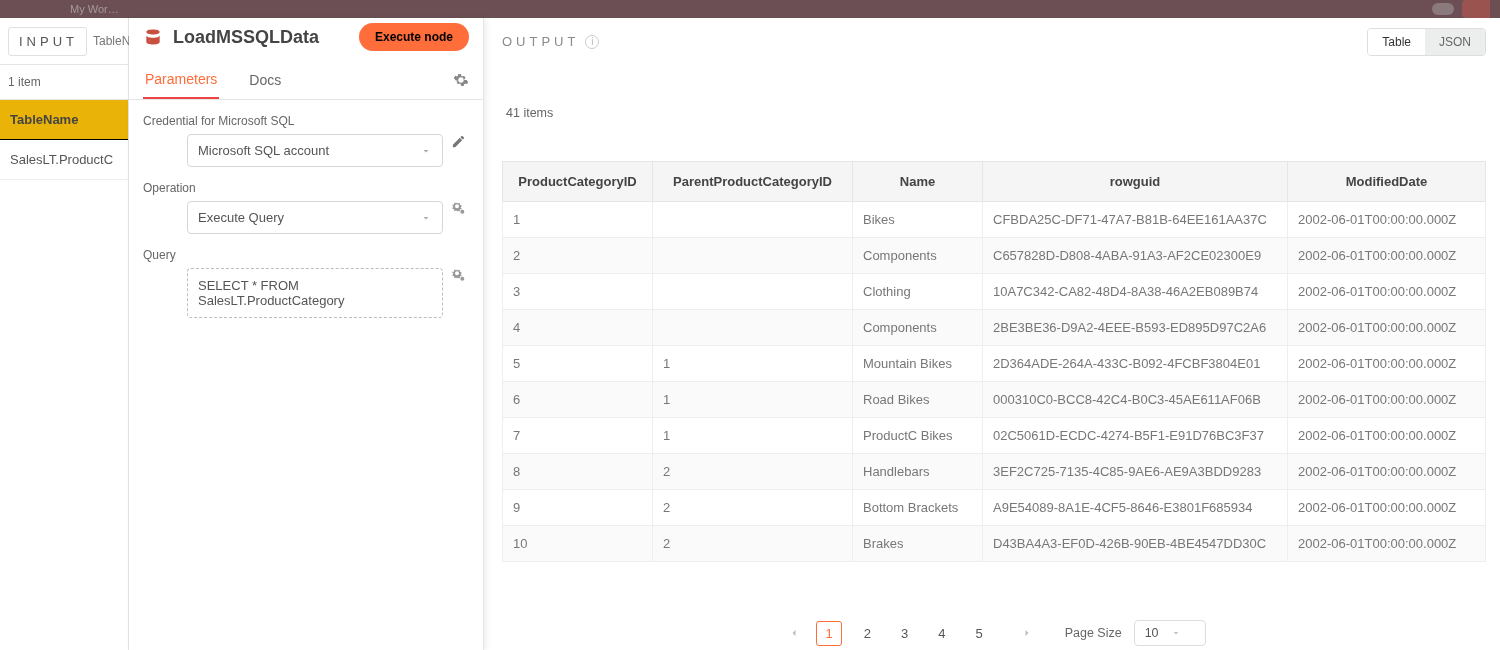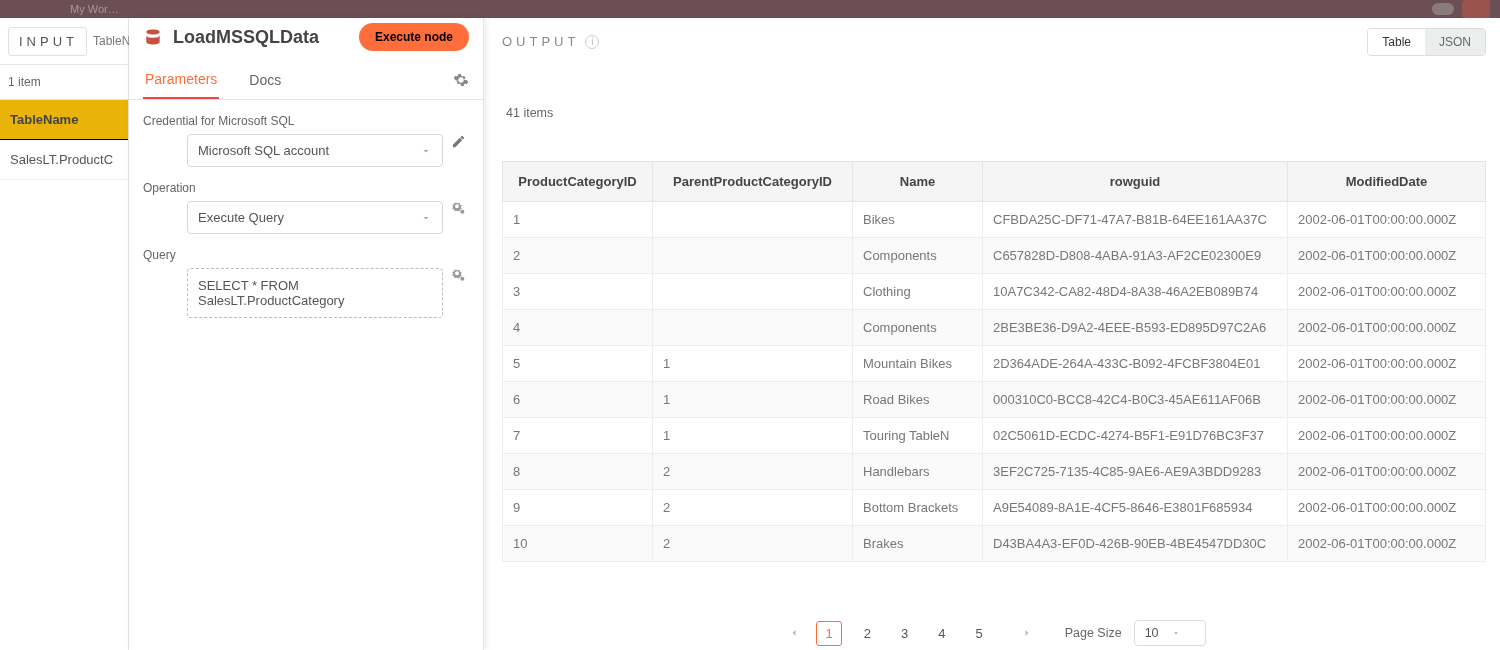--- a/index.html
+++ b/index.html
@@ -453,21 +453,21 @@
           <tr>
             <td>6</td>
             <td>1</td>
             <td>Road Bikes</td>
             <td>000310C0-BCC8-42C4-B0C3-45AE611AF06B</td>
             <td>2002-06-01T00:00:00.000Z</td>
           </tr>
           <tr>
             <td>7</td>
             <td>1</td>
-            <td>Touring TableN</td>
+            <td>ProductC Bikes</td>
             <td>02C5061D-ECDC-4274-B5F1-E91D76BC3F37</td>
             <td>2002-06-01T00:00:00.000Z</td>
           </tr>
           <tr>
             <td>8</td>
             <td>2</td>
             <td>Handlebars</td>
             <td>3EF2C725-7135-4C85-9AE6-AE9A3BDD9283</td>
             <td>2002-06-01T00:00:00.000Z</td>
           </tr>

